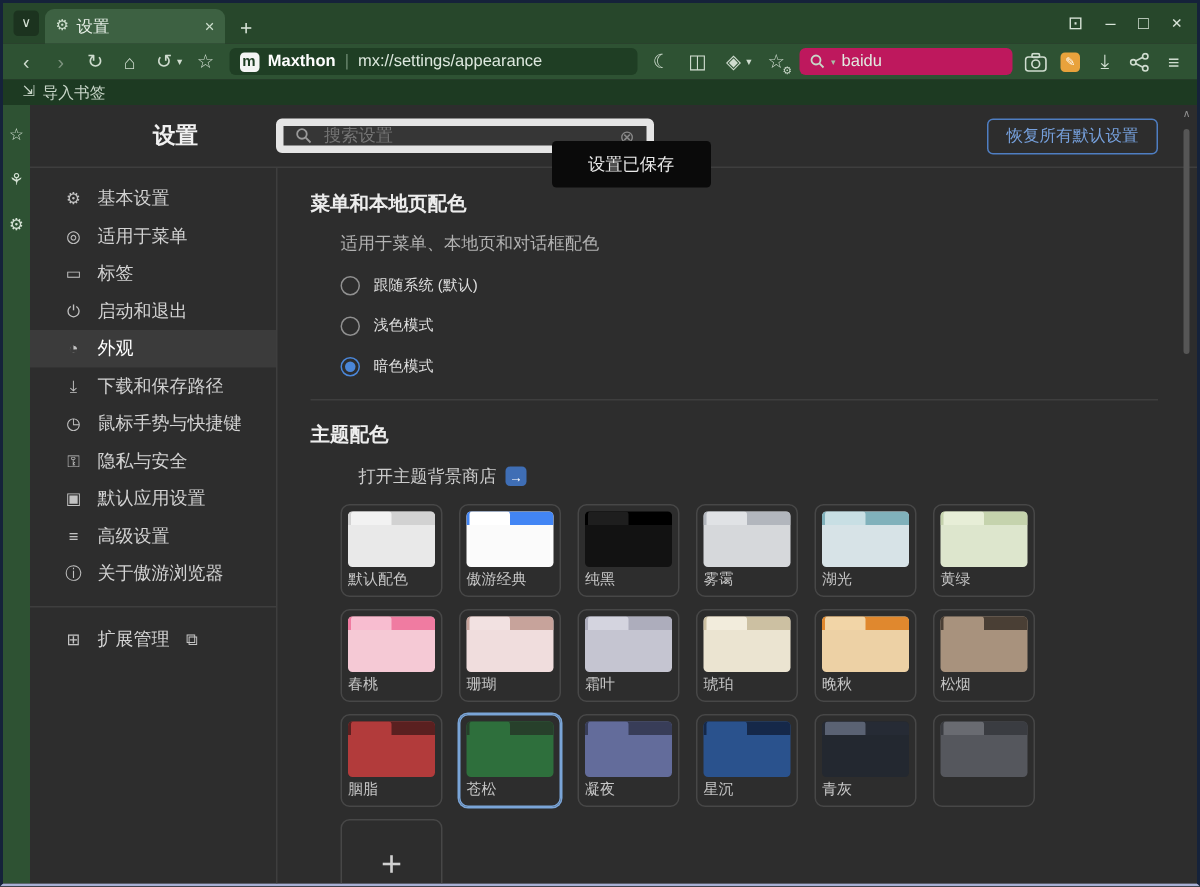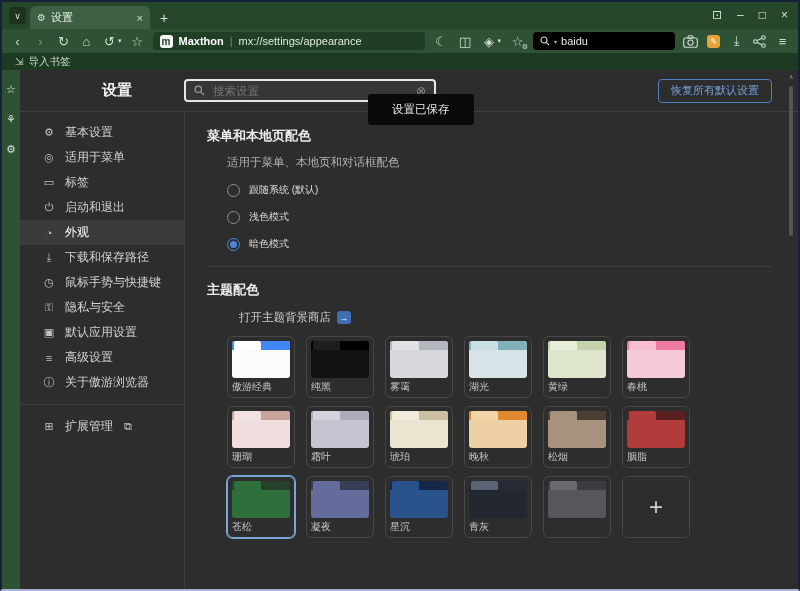--- a/index.html
+++ b/index.html
@@ -35,40 +35,40 @@
   .addr .logo { width:13px; height:13px; flex:none; background:#f4f4f4; border-radius:3px; color:#1f3e24;
     font-weight:bold; font-size:10px; line-height:13px; text-align:center; }
   .addr .brand { color:#ffffff; font-size:11px; font-weight:bold; }
   .addr .sep { color:#6c8a70; font-size:11px; }
   .addr .url { color:#dde8de; font-size:11px; white-space:nowrap; overflow:hidden; }
   .midicons { display:flex; align-items:center; gap:9px; flex:none; }
   .minip-wrap { display:flex; align-items:center; gap:1px; }
   .minip-wrap .caret { font-size:7px; }
   .favman { position:relative; width:15px; text-align:center; }
   .favman .mini-gear { position:absolute; right:-3px; bottom:-2px; font-size:7px; }
-  .searchbox { width:142px; height:18px; background:#000000; border-radius:4px; flex:none;
+  .searchbox { width:142px; height:18px; background:#be185d; border-radius:4px; flex:none;
     display:flex; align-items:center; padding:0 7px; gap:4px; }
   .searchbox .sval { color:#e2ece2; font-size:11px; }
   .searchbox .caret { font-size:6px; color:#a9bfa9; }
   .righticons { display:flex; align-items:center; gap:9px; margin-left:auto; flex:none; }
   .note-ic { width:13px; height:13px; background:#e8a23c; border-radius:3px; color:#fff; font-size:8px;
     display:flex; align-items:center; justify-content:center; }
   .svg-ic { display:flex; align-items:center; }
   
   .bookmarkbar { height:17px; background:#1d3a22; display:flex; align-items:center; padding-left:13px; gap:5px;
     color:#c9d6c9; font-size:10.5px; }
   .bookmarkbar .bic { font-size:10px; }
   
   .body-row { display:flex; height:519px; }
   .rail { width:18px; background:#2e5233; display:flex; flex-direction:column; align-items:center;
     padding-top:13px; gap:17px; color:#d5e2d5; font-size:11px; flex:none; }
   .settings { flex:1; display:flex; flex-direction:column; background:#2d2d2d; position:relative; min-width:0; }
   .s-header { height:42px; border-bottom:1px solid #3e3e3e; display:flex; align-items:center; flex:none; }
   .s-title { margin-left:82px; font-size:15px; font-weight:bold; color:#f0f0f0; }
-  .s-search { margin-left:52px; width:252px; height:23px; background:#363636; border:2px solid #e5e5e5;
+  .s-search { margin-left:52px; width:252px; height:23px; background:#363636; border:5px solid #e5e5e5;
     border-radius:4px; display:flex; align-items:center; padding:0 8px; gap:6px; color:#9a9a9a; }
   .s-search input { flex:1; background:transparent; border:0; outline:none; color:#c0c0c0; font-size:11.5px;
     font-family:inherit; min-width:0; }
   .s-search .clear { font-size:12px; color:#8a8a8a; }
   .restore-btn { margin-left:auto; margin-right:26px; height:24px; padding:0 12px; background:transparent;
     border:1px solid #4f7ec2; color:#76a0dc; border-radius:4px; font-size:11px; font-family:inherit; cursor:pointer; }
   .s-body { flex:1; display:flex; min-height:0; }
   
   .side { width:165px; border-right:1px solid #3e3e3e; padding-top:8px; flex:none; }
   .side-item { height:25px; display:flex; align-items:center; gap:9px; padding-left:22px;
@@ -302,20 +302,27 @@
     <span class="radio-label">暗色模式</span>
   </div>
             </div>
           <div class="hdiv"></div>
           <div class="sec-h sec2">主题配色</div>
           <div class="store-row">
             <span>打开主题背景商店</span>
             <span class="store-ic">→</span>
           </div>
           <div class="grid" id="theme-grid">
+            <div class="tile">
+    <div class="swatch" style="background: rgb(233, 233, 233);">
+      <div class="sw-bar" style="background: rgb(210, 210, 210);"></div>
+      <div class="sw-tab" style="background: rgb(242, 242, 242);"></div>
+    </div>
+    <div class="tile-label">默认配色</div>
+  </div>
               <div class="tile">
     <div class="swatch" style="background: rgb(251, 251, 251);">
       <div class="sw-bar" style="background: rgb(66, 133, 244);"></div>
       <div class="sw-tab" style="background: rgb(255, 255, 255);"></div>
     </div>
     <div class="tile-label">傲游经典</div>
   </div>
               <div class="tile">
     <div class="swatch" style="background: rgb(18, 18, 18);">
       <div class="sw-bar" style="background: rgb(0, 0, 0);"></div>

